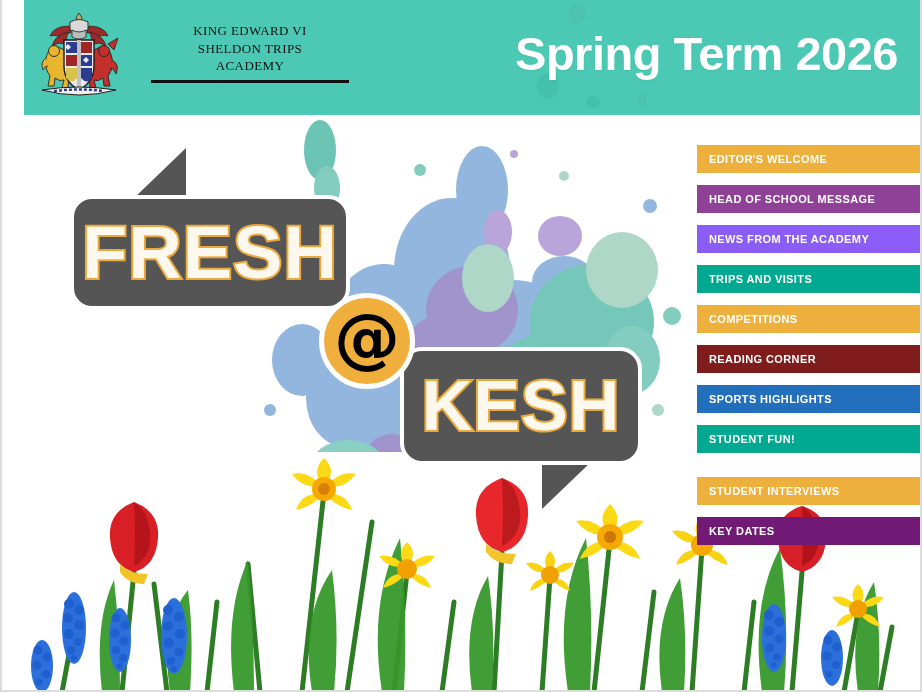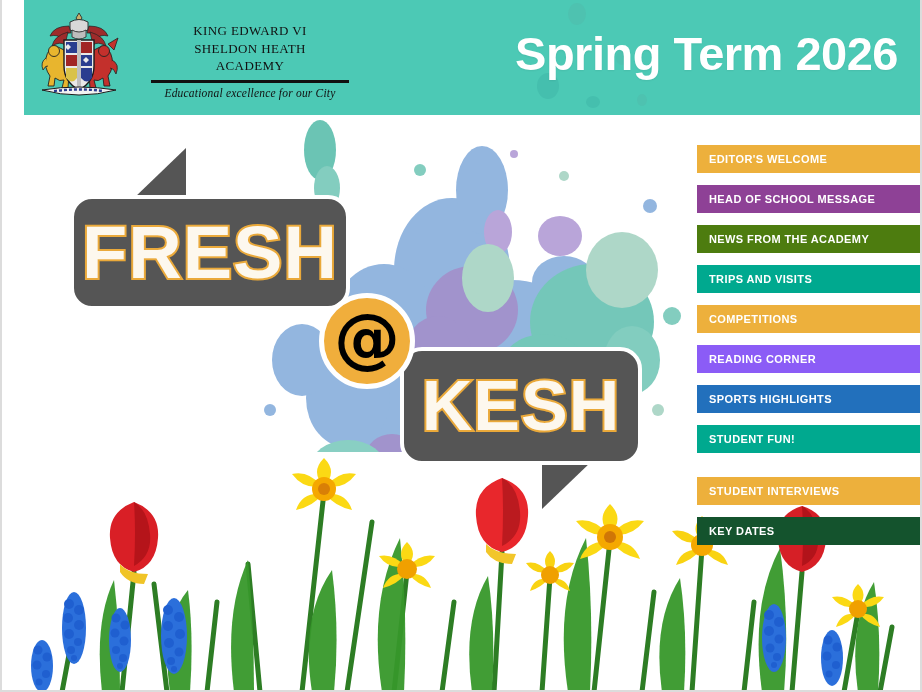--- a/index.html
+++ b/index.html
@@ -249,24 +249,23 @@
         <path d="M44 36 l3 3 -3 3 -3 -3 Z" fill="#e9e9e9"></path>
         <path d="M62 49 l3 3 -3 3 -3 -3 Z" fill="#e9e9e9"></path>
 
         <path d="M18 82 Q55 76 92 82 Q55 92 18 82 Z" fill="#f2f2f2" stroke="#1b1b1b" stroke-width="1"></path>
         <path d="M30 83 q25 -3 50 0" stroke="#2a3d8f" stroke-width="2.4" fill="none" stroke-dasharray="3 2"></path>
       </svg>
     </div>
 
     <div class="school-name">
       <span class="ln">KING EDWARD VI</span>
-      <span class="ln">SHELDON HEATH</span>
+      <span class="ln">SHELDON TRIPS</span>
       <span class="ln">ACADEMY</span>
       <div class="rule"></div>
-      <span class="tagline">Educational excellence for our City</span>
     </div>
 
     <div class="term-title">Spring Term 2026</div>
   </div>
 
   <div class="body-area">
 
     <svg class="splatter" viewBox="0 0 560 420">
       <g opacity="0.92">
         <ellipse cx="300" cy="160" rx="58" ry="72" fill="#8ab0dd"></ellipse>
@@ -490,39 +489,39 @@
       <div class="bubble-text">KESH</div>
     </div>
 
     <nav class="contents">
         <div class="menu-item" style="background: rgb(237, 176, 60);">
           <span>EDITOR'S WELCOME</span>
         </div>
         <div class="menu-item" style="background: rgb(142, 65, 150);">
           <span>HEAD OF SCHOOL MESSAGE</span>
         </div>
-        <div class="menu-item" style="background: #4d7c0f;">
+        <div class="menu-item" style="background: #8b5cf6;">
           <span>NEWS FROM THE ACADEMY</span>
         </div>
         <div class="menu-item" style="background: rgb(0, 169, 143);">
           <span>TRIPS AND VISITS</span>
         </div>
         <div class="menu-item" style="background: rgb(237, 176, 60);">
           <span>COMPETITIONS</span>
         </div>
-        <div class="menu-item" style="background: #8b5cf6;">
+        <div class="menu-item" style="background: #7f1d1d;">
           <span>READING CORNER</span>
         </div>
         <div class="menu-item" style="background: rgb(34, 112, 188);">
           <span>SPORTS HIGHLIGHTS</span>
         </div>
         <div class="menu-item" style="background: rgb(0, 169, 143);">
           <span>STUDENT FUN!</span>
         </div>
         <div class="menu-item" style="background: rgb(237, 176, 60); margin-top: 24px;">
           <span>STUDENT INTERVIEWS</span>
         </div>
-        <div class="menu-item" style="background: #14532d;">
+        <div class="menu-item" style="background: #701a75;">
           <span>KEY DATES</span>
         </div>
       </nav>
   </div>
 </div>
 
 </body></html>

